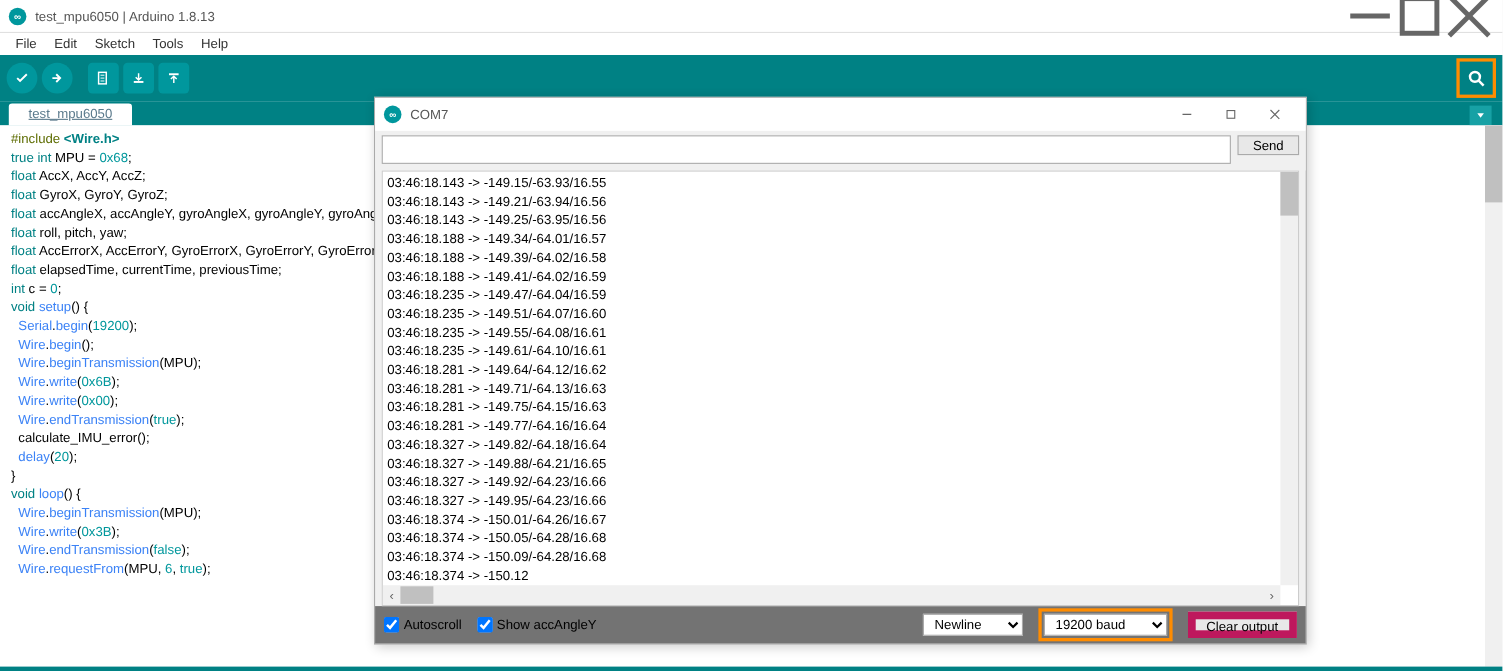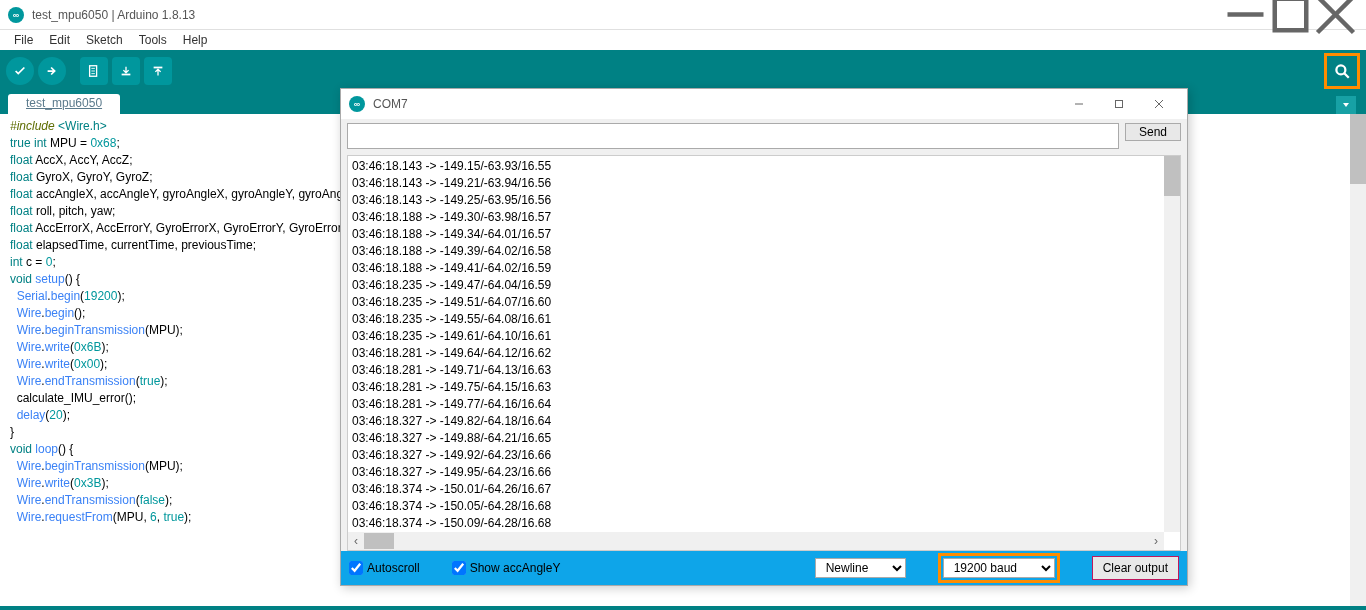--- a/index.html
+++ b/index.html
@@ -26,26 +26,26 @@
 
 
 .tabbar { height: 22px; background: #008184; display: flex; align-items: flex-end; padding-left: 8px; position: relative; }
 .tabbar .tab { height: 20px; background: #fff; padding: 2px 18px; font-size: 12px; color: #5b7a8c; border-radius: 3px 3px 0 0; cursor: pointer; text-decoration: underline; }
 .tabbar .tab-menu { position: absolute; right: 10px; width: 20px; height: 18px; background: #17a1a5; display: flex; align-items: center; justify-content: center; cursor: pointer; }
 .tabbar .tab-menu svg { width: 10px; height: 10px; fill: #fff; }
 
 
 .editor { position: absolute; top: 114px; left: 0; right: 0; bottom: 4px; background: #fff; padding: 4px 10px; font-family: "Consolas", "Courier New", monospace; font-size: 12px; line-height: 17px; overflow: auto; }
 .editor .line { white-space: pre; }
-.kw-preproc { color: #5e6d03; font-style: italic; }
+.kw-preproc { color: #5e6d03; }
 .kw-type { color: #008184; }
 .kw-func { color: #3b82f6; }
 .kw-lit { color: #00979c; }
 .kw-bool { color: #00979c; }
-.kw-str { color: #008184; }
+.kw-str { color: #008184; font-weight: bold; }
 
 
 .vscroll { position: absolute; right: 0; top: 114px; bottom: 4px; width: 16px; background: #f0f0f0; }
 .vscroll .thumb { position: absolute; top: 0; width: 100%; height: 70px; background: #c0c0c0; }
 
 
 .bottombar { position: absolute; bottom: 0; left: 0; right: 0; height: 4px; background: #008184; }
 
 
 .serial-window { position: absolute; left: 340px; top: 88px; width: 848px; height: 498px; background: #f0f0f0; border: 1px solid #aaa; box-shadow: 2px 2px 10px rgba(0,0,0,0.2); display: flex; flex-direction: column; }
@@ -61,27 +61,27 @@
 
 .serial-window .sm-output { flex: 1; background: #fff; margin: 0 6px; border: 1px solid #ccc; overflow: hidden; font-family: "Consolas", monospace; font-size: 12px; line-height: 17px; padding: 2px 4px; position: relative; }
 .serial-window .sm-output .line { white-space: pre; color: #000; }
 .serial-window .sm-output .out-scroll { position: absolute; right: 0; top: 0; bottom: 18px; width: 16px; background: #f0f0f0; }
 .serial-window .sm-output .out-scroll .thumb { position: absolute; top: 0; width: 100%; height: 40px; background: #c0c0c0; }
 .serial-window .sm-output .hscroll { position: absolute; left: 0; right: 16px; bottom: 0; height: 18px; background: #f0f0f0; display: flex; align-items: center; }
 .serial-window .sm-output .hscroll .arrow { width: 16px; height: 16px; display: flex; align-items: center; justify-content: center; color: #666; cursor: pointer; }
 .serial-window .sm-output .hscroll .track { flex: 1; height: 16px; background: #f0f0f0; position: relative; }
 .serial-window .sm-output .hscroll .track .hthumb { position: absolute; left: 0; width: 30px; height: 100%; background: #c0c0c0; }
 
-.serial-window .sm-bottomrow { height: 34px; padding: 4px 8px; display: flex; align-items: center; gap: 32px; background: #0ea5e9; font-size: 12px; }
+.serial-window .sm-bottomrow { height: 34px; padding: 4px 8px; display: flex; align-items: center; gap: 14px; background: #737373; font-size: 12px; }
 .serial-window .sm-bottomrow .chk { display: flex; align-items: center; gap: 4px; }
 .serial-window .sm-bottomrow .chk input { width: 14px; height: 14px; }
 .serial-window .sm-bottomrow .spacer { flex: 1; }
 .serial-window .sm-bottomrow select { height: 20px; font-size: 12px; border: 1px solid #aaa; background: #fff; padding: 0 20px 0 6px; }
 .serial-window .sm-bottomrow .baud-wrap { border: 3px solid #ff8c00; padding: 2px; }
-.serial-window .sm-bottomrow button { height: 24px; padding: 0 10px; background: #e8e8e8; border: 1px solid #be185d; font-size: 12px; cursor: pointer; }
+.serial-window .sm-bottomrow button { height: 24px; padding: 0 10px; background: #e8e8e8; border: 7px solid #be185d; font-size: 12px; cursor: pointer; }
 </style>
 </head>
 <body>
 
 <div class="titlebar">
   <div class="arduino-logo">∞</div>
   <div class="title">test_mpu6050 | Arduino 1.8.13</div>
   <div class="window-controls">
     <div class="win-btn">
         <svg viewBox="0 0 10 10">
@@ -218,21 +218,20 @@
     </div>
   </div>
   <div class="sm-sendrow">
     <input type="text" style="">
     <button>Send</button>
   </div>
   <div class="sm-output" id="sm-output">
     <div class="line">03:46:18.143 -&gt; -149.15/-63.93/16.55</div>
       <div class="line">03:46:18.143 -&gt; -149.21/-63.94/16.56</div>
       <div class="line">03:46:18.143 -&gt; -149.25/-63.95/16.56</div>
-      <div class="line">03:46:18.188 -&gt; -149.30/-63.98/16.57</div>
       <div class="line">03:46:18.188 -&gt; -149.34/-64.01/16.57</div>
       <div class="line">03:46:18.188 -&gt; -149.39/-64.02/16.58</div>
       <div class="line">03:46:18.188 -&gt; -149.41/-64.02/16.59</div>
       <div class="line">03:46:18.235 -&gt; -149.47/-64.04/16.59</div>
       <div class="line">03:46:18.235 -&gt; -149.51/-64.07/16.60</div>
       <div class="line">03:46:18.235 -&gt; -149.55/-64.08/16.61</div>
       <div class="line">03:46:18.235 -&gt; -149.61/-64.10/16.61</div>
       <div class="line">03:46:18.281 -&gt; -149.64/-64.12/16.62</div>
       <div class="line">03:46:18.281 -&gt; -149.71/-64.13/16.63</div>
       <div class="line">03:46:18.281 -&gt; -149.75/-64.15/16.63</div>

